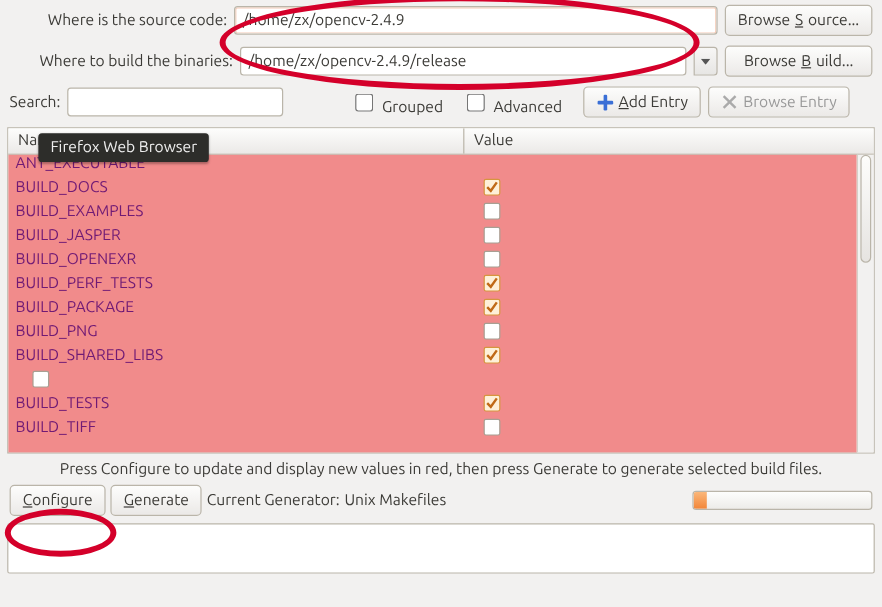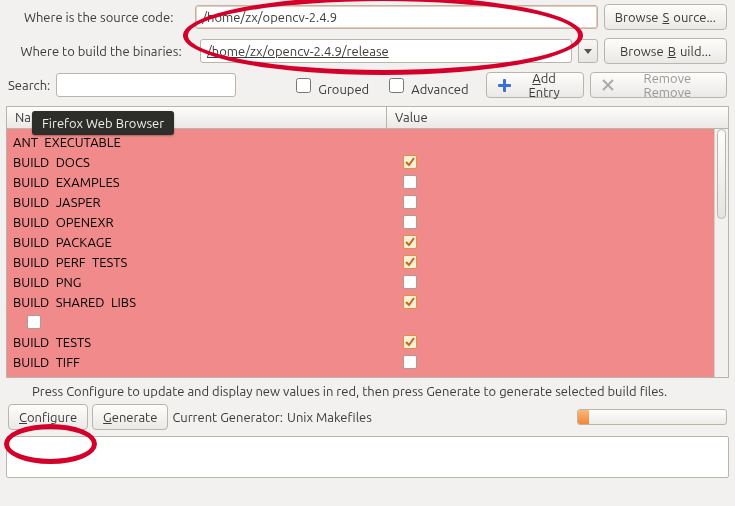--- a/index.html
+++ b/index.html
@@ -15,42 +15,41 @@
     position: relative;
   }
   .row {
     display: flex;
     align-items: center;
     padding: 4px 8px;
     gap: 6px;
   }
   .label {
     width: 188px;
-    text-align: center;
+    text-align: right;
   }
   input[type="text"] {
     height: 24px;
     border: 1px solid #bab5a9;
     border-radius: 3px;
     background: #fff;
     padding: 0 6px;
     font-size: 13px;
     color: #3c3b37;
     font-family: inherit;
   }
   .src-input {
     width: 417px;
     border-color: #e07746;
     box-shadow: inset 0 0 0 1px rgba(224,119,70,0.4);
   }
   .build-input {
     width: 376px;
     border-radius: 3px 0 0 3px;
     border-right: none;
-    text-decoration: underline;
   }
   .combo-arrow {
     width: 20px;
     height: 24px;
     border: 1px solid #bab5a9;
     border-radius: 0 3px 3px 0;
     background: linear-gradient(#f7f6f5,#e7e6e4);
     display: flex;
     align-items: center;
     justify-content: center;
@@ -119,23 +118,23 @@
   .th-value { flex:1; border-right:none;}
   .tbody {
     position:absolute;
     top:22px;left:0;right:14px;bottom:0;
     overflow:hidden;
     background:#f18b8b;
   }
   .trow {
     display:flex;
     height:20px;
-    align-items:flex-end;
+    align-items:flex-start;
     font-size:13px;
-    color:#000000;
+    color:#701a75;
   }
   .trow .cname { width:376px; padding-left:6px; overflow:hidden; white-space:nowrap;}
   .trow .cval { flex:1; padding-left:6px; display:flex; align-items:center;}
   .var-check {
     width:14px;height:14px;
     background:#fff;
     border:1px solid #a89f93;
     border-radius:2px;
     display:inline-flex;align-items:center;justify-content:center;
     margin-left:14px;
@@ -149,20 +148,21 @@
   .scrolltrack {
     position:absolute;right:0;top:22px;bottom:0;width:14px;
     background:#f2f1f0;border-left:1px solid #d4d0c8;
   }
   .scrollthumb {
     position:absolute;left:2px;right:2px;top:0;height:90px;
     background:linear-gradient(#fdfdfb,#e6e4e1);
     border:1px solid #bab5a9;border-radius:6px;
   }
   .help-text {
+    text-align:center;
     padding:6px 32px 4px;
     font-size:13px;
   }
   .bottom-row {
     display:flex;
     align-items:center;
     gap:4px;
     padding:2px 8px;
   }
   .progress {
@@ -242,21 +242,21 @@
   <label class="chk-lbl">
     <input type="checkbox" class="opt" style="">
     <span>Advanced</span>
   </label>
   <button class="btn" style="margin-left:12px">
     <span class="icon-plus"></span>
     <span><span class="mnemonic">A</span><span>dd Entry</span></span>
   </button>
   <button class="btn disabled">
     <span class="icon-x"></span>
-    <span>Remove Remove</span>
+    <span>Browse Entry</span>
   </button>
 </div>
 
 <div class="table-wrap">
   <div class="thead">
     <div class="th th-name">Name</div>
     <div class="th th-value">Value</div>
   </div>
   <div class="tbody" id="tbody">
       <div class="trow">
@@ -284,31 +284,31 @@
           <span class="var-check"></span>
         </div>
       </div>
       <div class="trow">
         <div class="cname">BUILD_OPENEXR</div>
         <div class="cval">
           <span class="var-check"></span>
         </div>
       </div>
       <div class="trow">
+        <div class="cname">BUILD_PERF_TESTS</div>
+        <div class="cval">
+          <span class="var-check checked">
+            <svg viewBox="0 0 10 10">
+              <path d="M1 5 L4 8 L9 1" stroke="#c06a17" stroke-width="2" fill="none"></path>
+            </svg>
+          </span>
+        </div>
+      </div>
+      <div class="trow">
         <div class="cname">BUILD_PACKAGE</div>
-        <div class="cval">
-          <span class="var-check checked">
-            <svg viewBox="0 0 10 10">
-              <path d="M1 5 L4 8 L9 1" stroke="#c06a17" stroke-width="2" fill="none"></path>
-            </svg>
-          </span>
-        </div>
-      </div>
-      <div class="trow">
-        <div class="cname">BUILD_PERF_TESTS</div>
         <div class="cval">
           <span class="var-check checked">
             <svg viewBox="0 0 10 10">
               <path d="M1 5 L4 8 L9 1" stroke="#c06a17" stroke-width="2" fill="none"></path>
             </svg>
           </span>
         </div>
       </div>
       <div class="trow">
         <div class="cname">BUILD_PNG</div>

